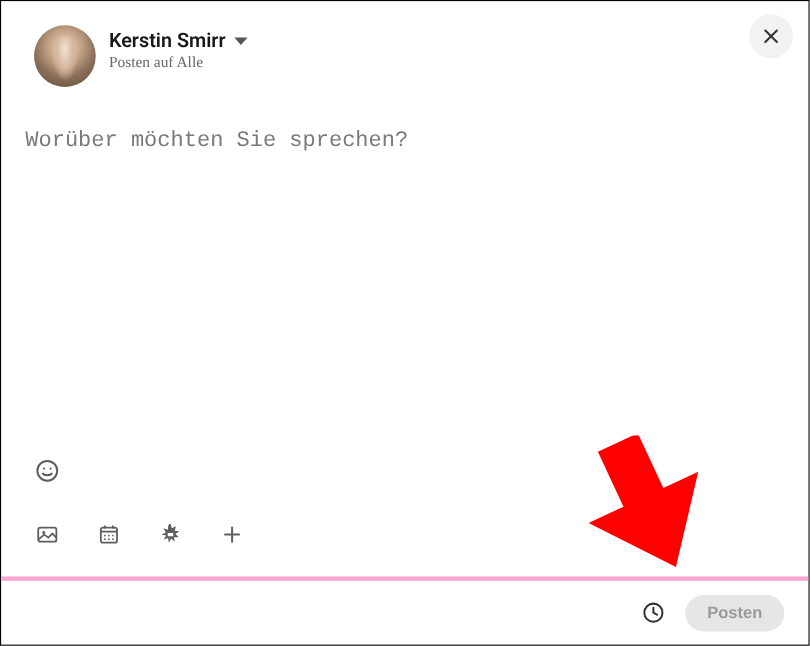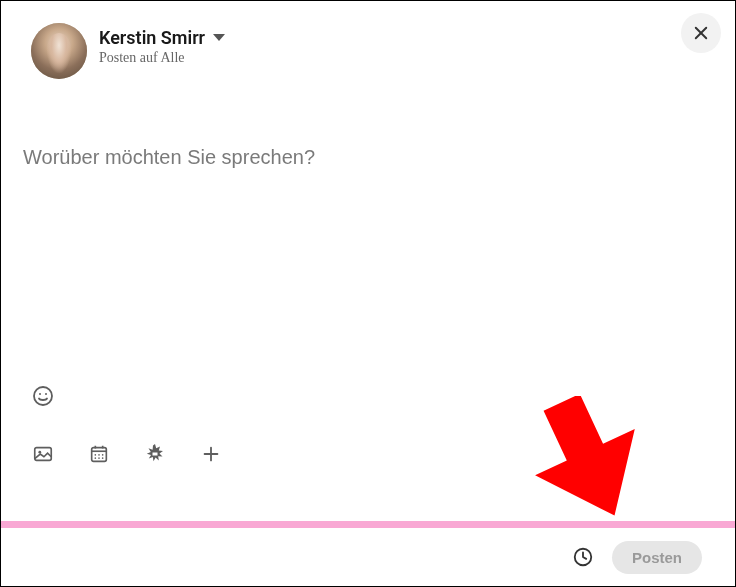--- a/index.html
+++ b/index.html
@@ -14,21 +14,20 @@
       height: 587px;
       position: relative;
       border: 1px solid #000;
     }
     .modal {
       width: 100%;
       height: 100%;
       display: flex;
       flex-direction: column;
       position: relative;
-      gap: 29px;
     }
     .header {
       display: flex;
       align-items: flex-start;
       padding: 22px 20px 10px 30px;
       position: relative;
     }
     .avatar {
       width: 56px;
       height: 56px;
@@ -109,21 +108,21 @@
       padding: 28px 22px 10px 22px;
     }
     .compose-input {
       width: 100%;
       height: 100%;
       border: none;
       outline: none;
       resize: none;
       font-size: 20px;
       color: #3b82f6;
-      font-family: Liberation Sans, sans-serif;
+      font-family: Liberation Mono, monospace;
     }
     .compose-input::placeholder {
       color: #7a7a7a;
     }
     .toolbar-block {
       padding: 0 22px 18px 22px;
     }
     .emoji-row {
       margin-bottom: 18px;
     }
@@ -138,22 +137,22 @@
       cursor: pointer;
       color: #5e5e5e;
       border-radius: 50%;
     }
     .media-row {
       display: flex;
       gap: 16px;
       align-items: center;
     }
     .footer {
-      border-top: 7px solid #f9a8d4;
-      padding: 12px 33px;
+      border-top: 4px solid #f9a8d4;
+      padding: 12px 22px;
       display: flex;
       justify-content: flex-end;
       align-items: center;
       gap: 12px;
     }
     .schedule-btn {
       width: 34px;
       height: 34px;
       border: none;
       background: transparent;

